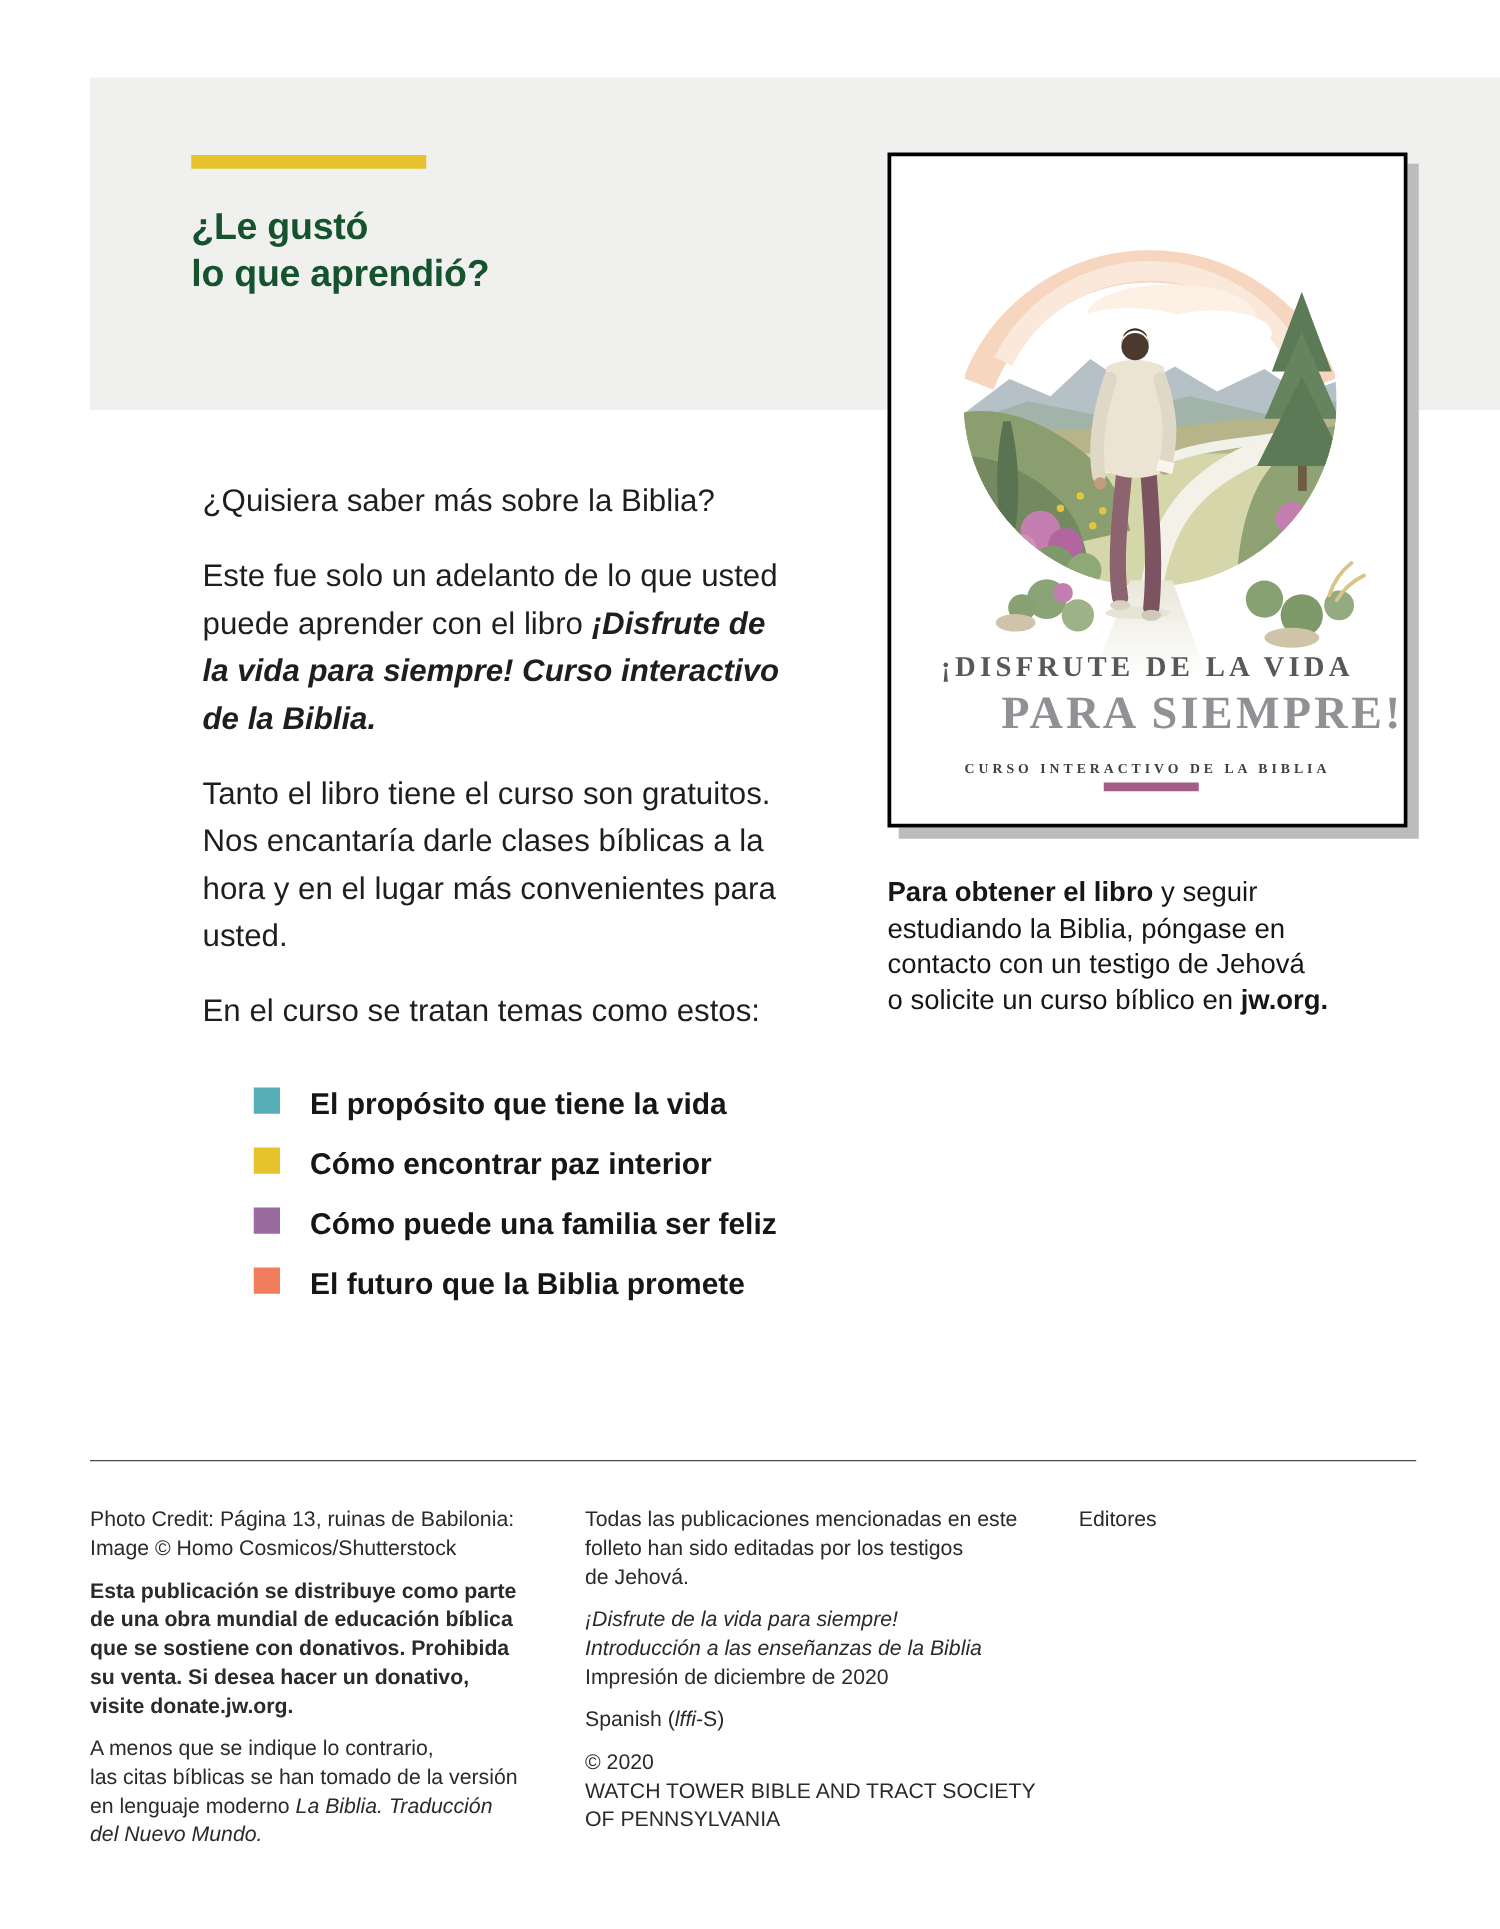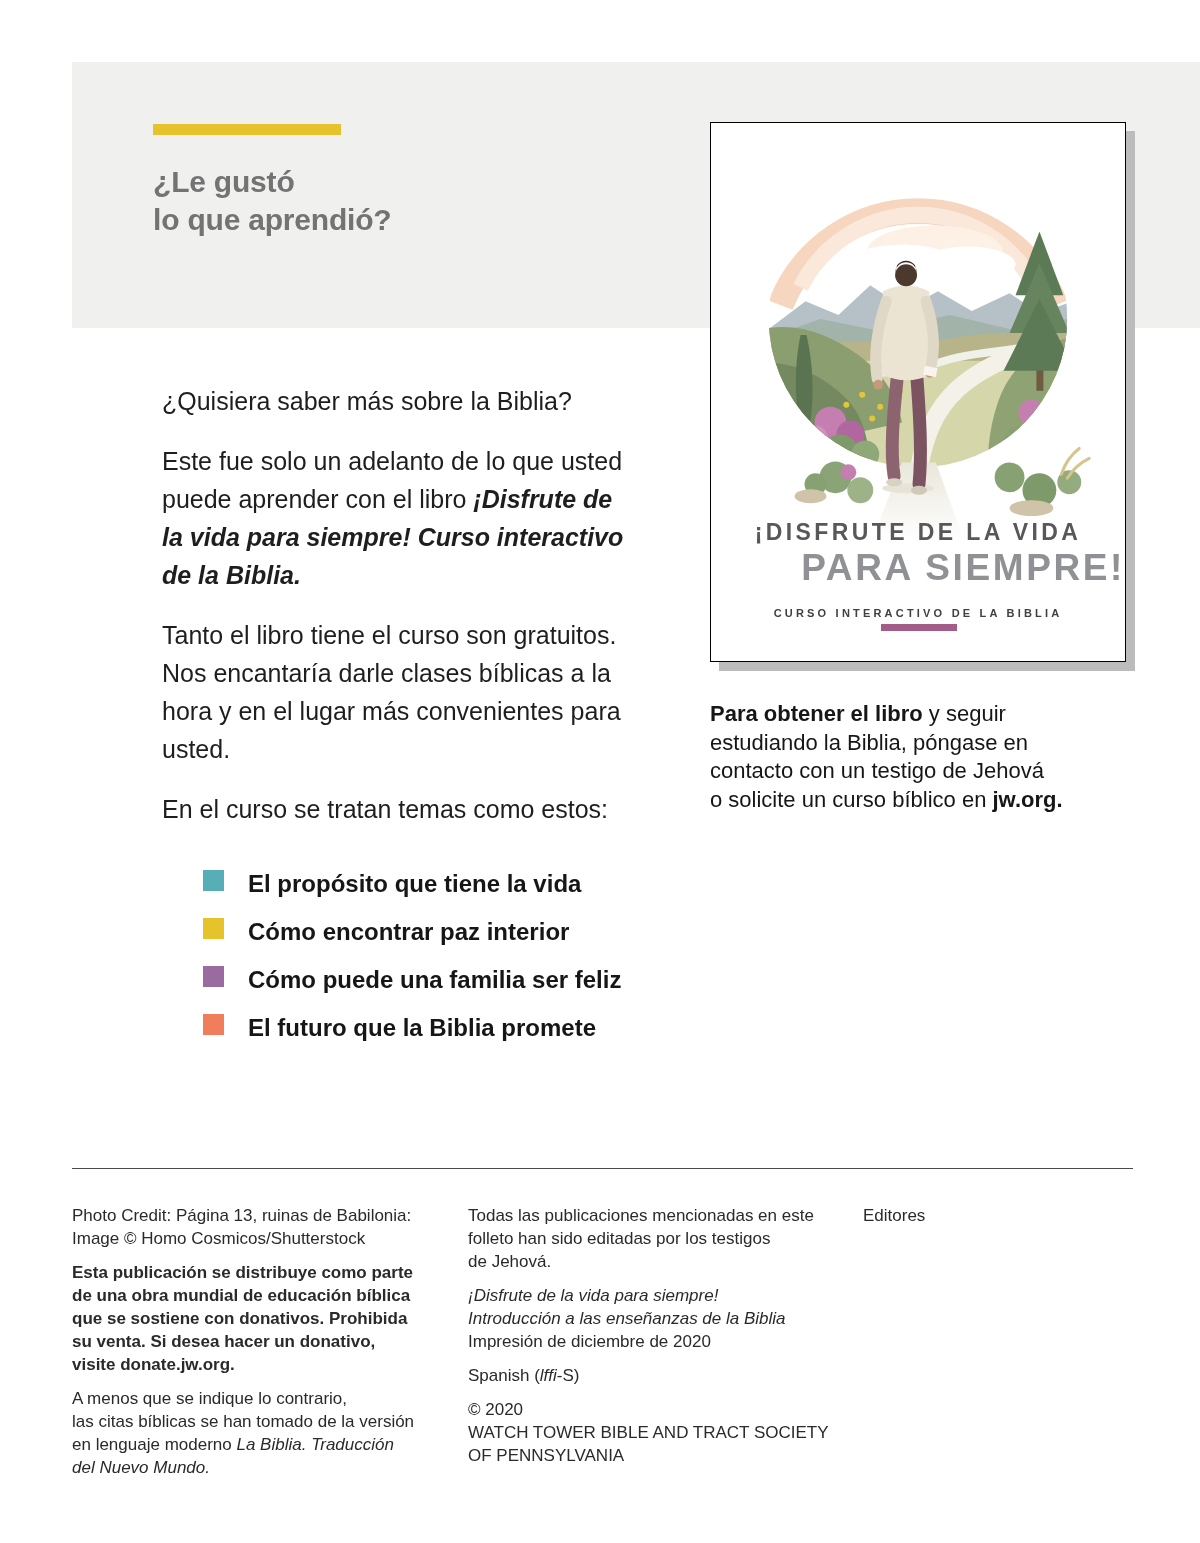--- a/index.html
+++ b/index.html
@@ -1,34 +1,34 @@
 <!DOCTYPE html>
 <html><head>
 <meta charset="utf-8">
 <style>
   html,body{margin:0;padding:0;background:#ffffff;}
   body{width:1200px;height:1543px;position:relative;font-family:"Liberation Sans",sans-serif;color:#1e1e1e;}
   .abs{position:absolute;}
   
   .banner{left:72px;top:62px;width:1128px;height:266px;background:#f0f0ef;}
   .accent-bar{left:153px;top:124px;width:188px;height:11px;background:#e6c32d;}
-  .page-title{left:153px;top:163px;font-size:30px;line-height:38px;font-weight:bold;color:#737373;white-space:pre-line;letter-spacing:-0.2px;}
+  .page-title{left:153px;top:163px;font-size:30px;line-height:38px;font-weight:bold;color:#14532d;white-space:pre-line;letter-spacing:-0.2px;}
   
   .body-col{left:162px;top:382px;width:560px;font-size:25px;line-height:38px;color:#1e1e1e;}
   .rich{margin:0 0 22px;white-space:pre-line;}
   .bold{font-weight:bold;}
   .italic{font-style:italic;}
   .bold-italic{font-weight:bold;font-style:italic;}
   
   .topics{left:163px;top:870px;width:560px;}
   .topic-row{display:flex;align-items:flex-start;height:30px;margin-bottom:18px;margin-left:40px;}
   .topic-square{width:21px;height:21px;flex:0 0 21px;margin-right:24px;}
   .topic-label{font-size:24px;font-weight:bold;color:#161616;white-space:nowrap;}
   
-  .book-card{left:710px;top:122px;width:416px;height:540px;background:#ffffff;box-shadow:9px 9px 0 #bcbcbc;border:1px solid #000000;box-sizing:border-box;}
+  .book-card{left:710px;top:122px;width:416px;height:540px;background:#ffffff;box-shadow:9px 9px 0 #bcbcbc;border:3px solid #000000;box-sizing:border-box;font-family:Liberation Serif, serif;}
   .cover-line1{left:0;top:396px;width:100%;text-align:center;font-size:23px;font-weight:bold;letter-spacing:3.4px;color:#58585a;}
   .cover-line2{left:0;top:424px;width:100%;text-align:right;font-size:37px;font-weight:bold;letter-spacing:2.6px;color:#8f9194;}
   .cover-sub{left:0;top:484px;width:100%;text-align:center;font-size:11px;font-weight:bold;letter-spacing:3.2px;color:#3f4041;}
   .cover-bar{left:170px;top:501px;width:76px;height:7px;background:#a45d89;}
   
   .cta{left:710px;top:700px;width:430px;font-size:22px;line-height:28.5px;color:#161616;}
   .cta .rich{margin:0;}
   
   .footer-rule{left:72px;top:1168px;width:1061px;border-top:1.5px solid #4a4a4a;height:0;}
   .footer-col{top:1204px;font-size:17px;line-height:23px;color:#2a2a2a;}

